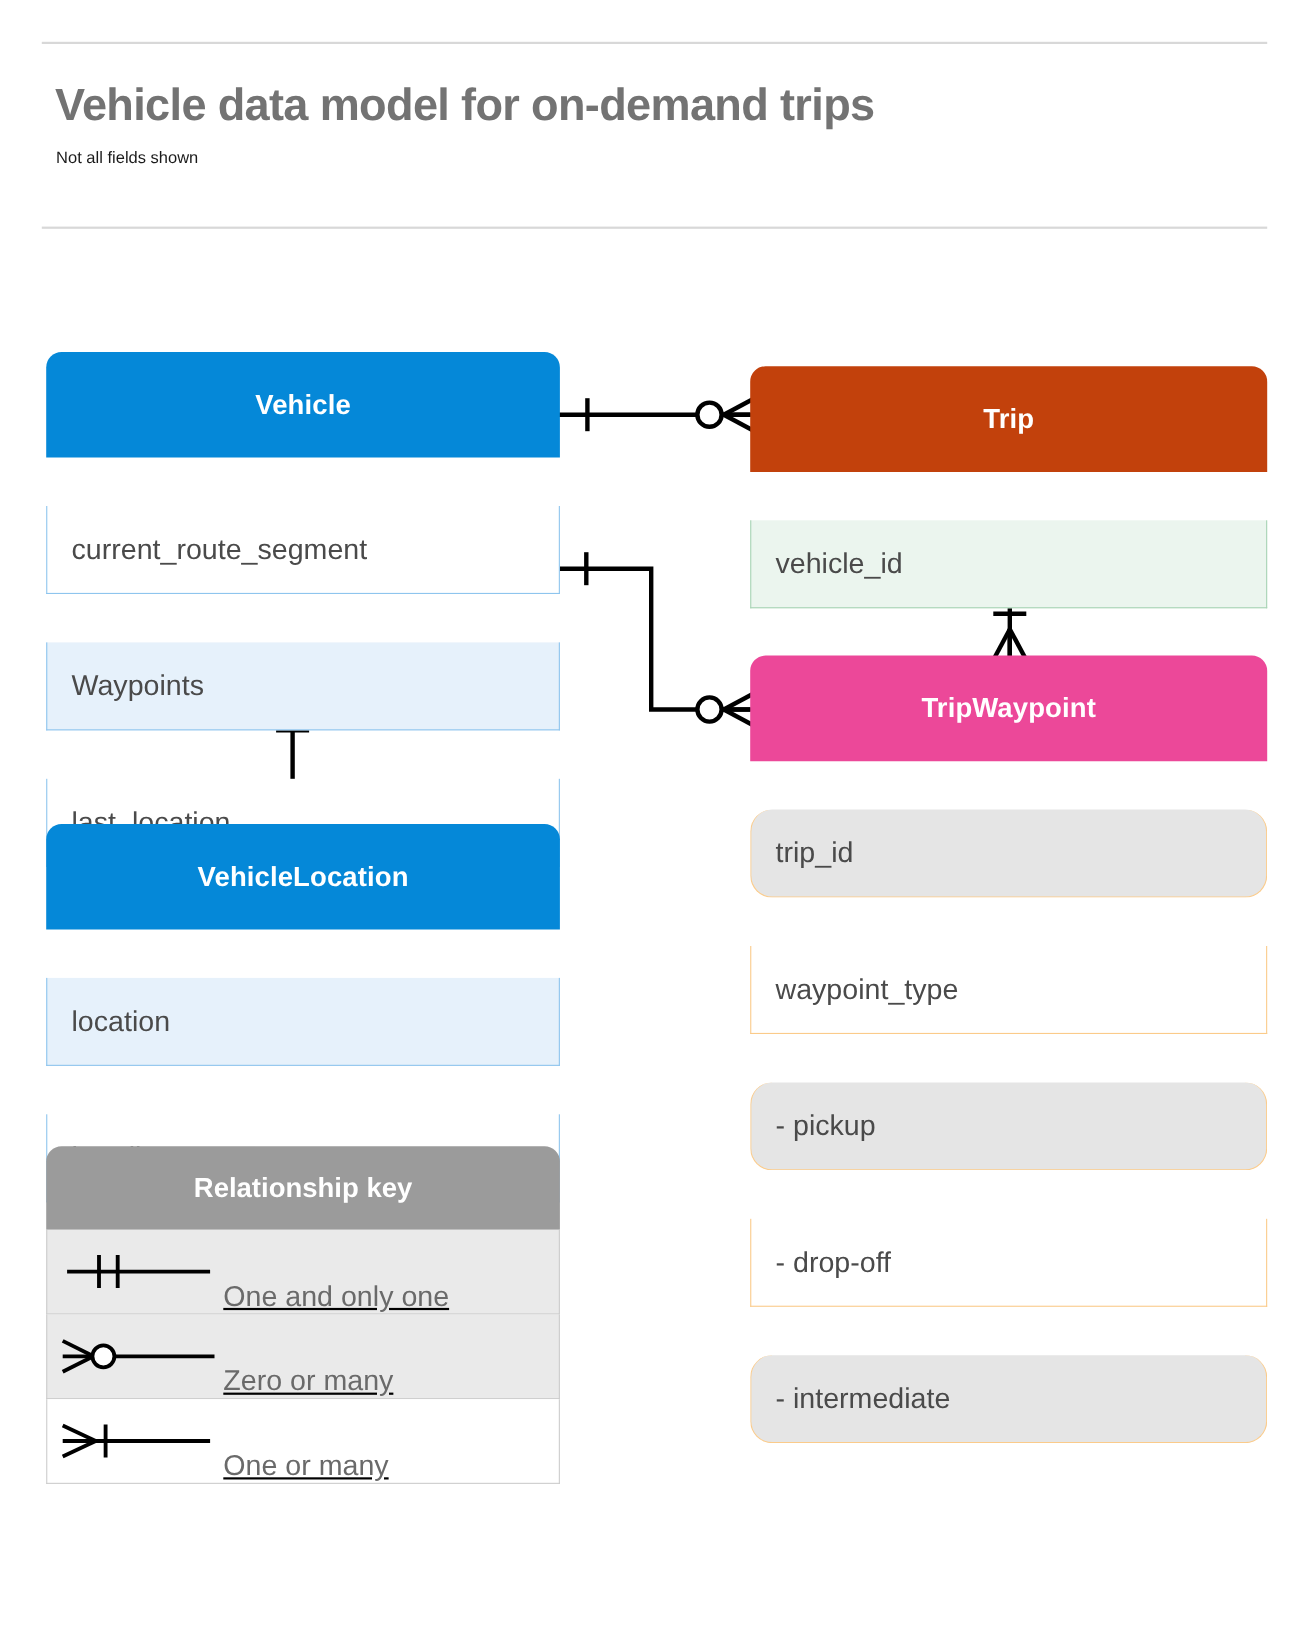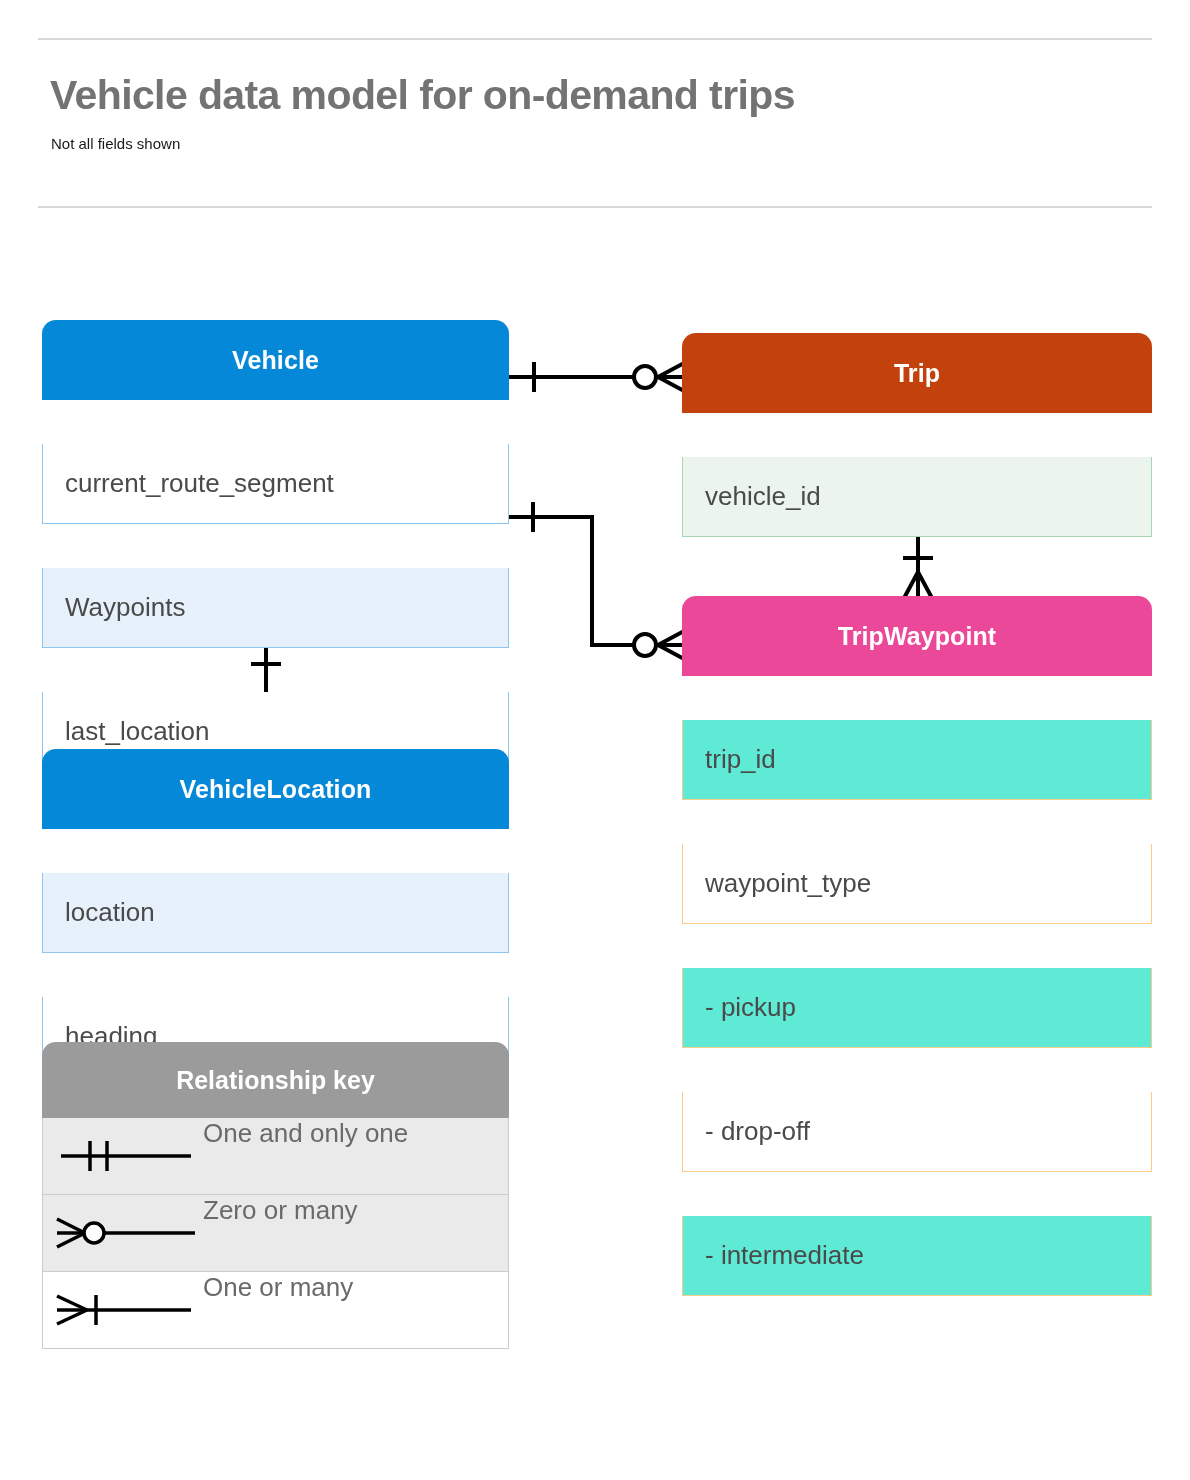--- a/index.html
+++ b/index.html
@@ -48,21 +48,21 @@
     white-space: nowrap;
   }
 
   
   .entity {
     position: absolute;
     box-sizing: border-box;
   }
   .entity .ent-header {
     box-sizing: border-box;
-    height: 80px;
+    height: 96px;
     border-radius: 14px 14px 0 0;
     display: flex;
     align-items: center;
     justify-content: center;
     color: #ffffff;
     font-size: 25px;
     font-weight: bold;
     letter-spacing: 0.1px;
   }
   .entity .ent-row {
@@ -85,21 +85,21 @@
   .pal-blue .ent-row.tint { background: #e6f1fb; }
 
   
   .pal-green .ent-header { background: #c2410c; }
   .pal-green .ent-row { border-color: #a9d4b5; background: #ffffff; }
   .pal-green .ent-row.tint { background: #ebf5ee; }
 
   
   .pal-orange .ent-header { background: #ec4899; }
   .pal-orange .ent-row { border-color: #fbcb8a; background: #ffffff; }
-  .pal-orange .ent-row.tint { background: #5eead4; }
+  .pal-orange .ent-row.tint { background: #e5e5e5; border-radius: 20px; }
 
   
   .legend {
     position: absolute;
     left: 42px;
     top: 1042px;
     width: 467px;
   }
   .legend .ent-header {
     box-sizing: border-box;
@@ -110,24 +110,25 @@
     align-items: center;
     justify-content: center;
     color: #ffffff;
     font-size: 25px;
     font-weight: bold;
   }
   .legend .leg-row {
     box-sizing: border-box;
     height: 77px;
     display: flex;
-    align-items: flex-start;
+    align-items: flex-end;
     border: 1.5px solid #cccccc;
     border-top-width: 0;
     background: #ffffff;
+    text-decoration: underline;
   }
   .legend .leg-row.tint { background: #eaeaea; }
   .legend .leg-sym {
     width: 160px;
     height: 100%;
     flex: 0 0 160px;
     display: flex;
     align-items: center;
   }
   .legend .leg-label {

